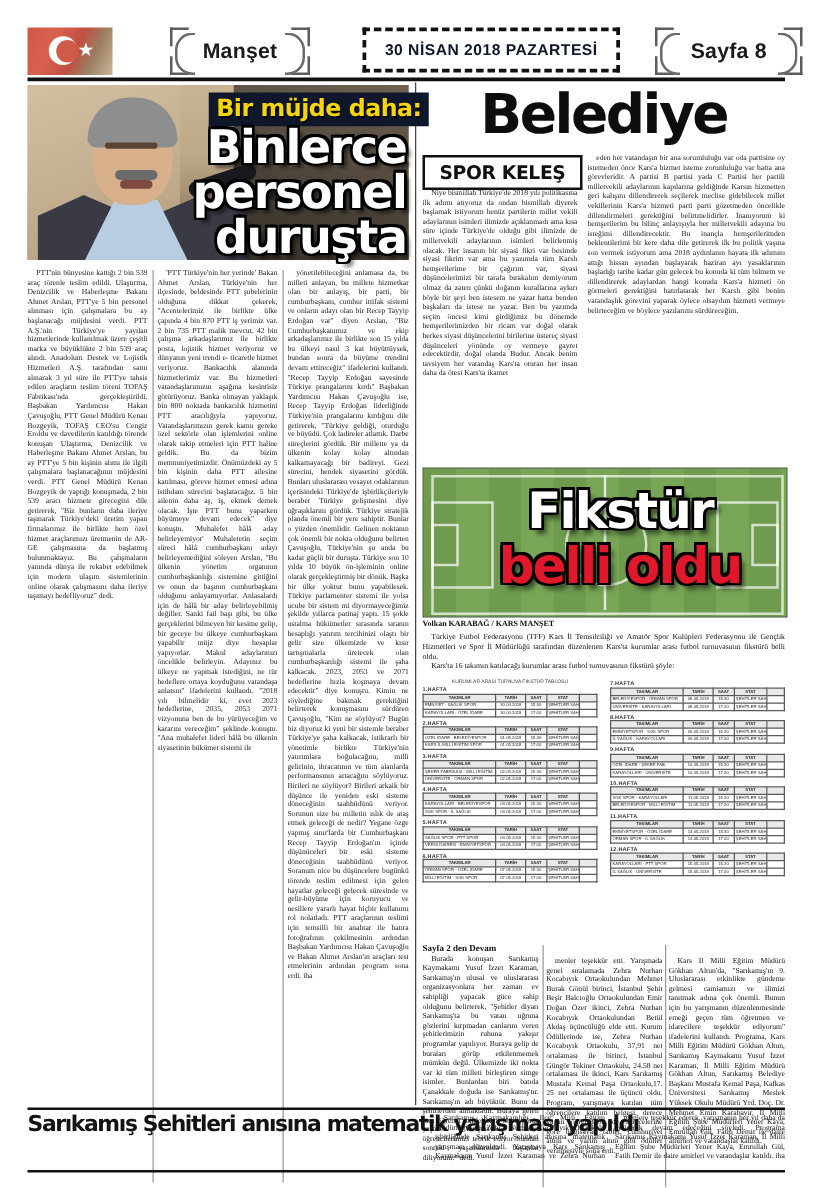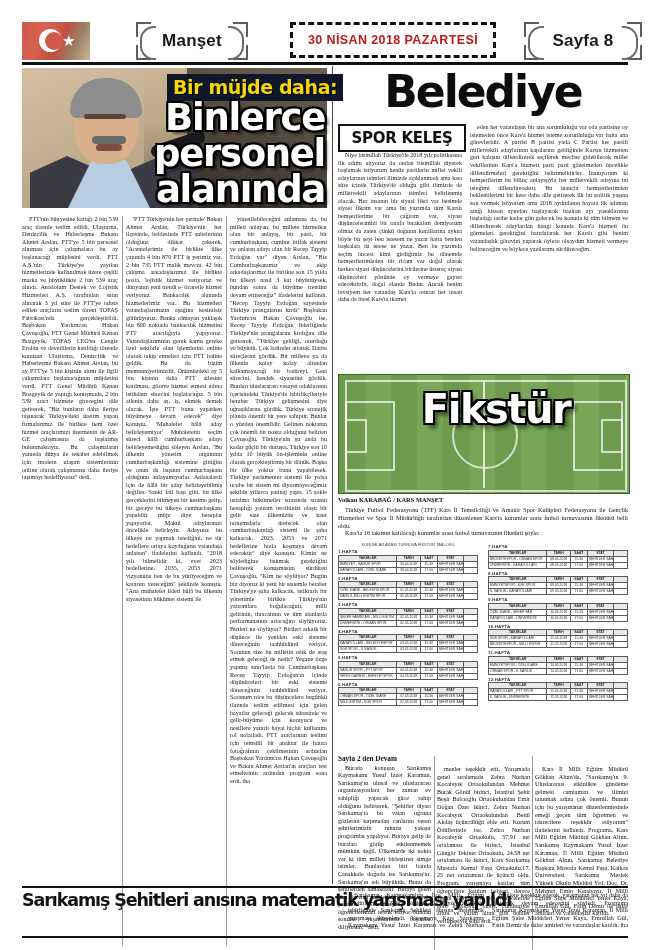--- a/index.html
+++ b/index.html
@@ -29,21 +29,21 @@
   .ornbox .swl{left:4px;border-right:none;border-radius:14px 0 0 14px;}
   .ornbox .swr{right:4px;border-left:none;border-radius:0 14px 14px 0;}
 
   #manset-box{left:136px;top:22px;width:112px;height:38px;}
   #manset-box .orninner{font-size:17px;}
   #sayfa-box{left:524px;top:22px;width:118px;height:38px;}
   #sayfa-box .orninner{font-size:17px;}
 
   .datebox{position:absolute;left:290px;top:22px;width:200px;height:30px;
       border:3px dashed #111;display:flex;align-items:center;justify-content:center;}
-  .datebox span{font-size:12.5px;font-weight:bold;letter-spacing:.4px;color:#b91c1c;}
+  .datebox span{font-size:12.5px;font-weight:bold;letter-spacing:.4px;color:#0f172a;}
 
   .rule-top{position:absolute;left:22px;top:62px;width:606px;height:3px;background:#111;}
 
   
   .page{position:absolute;left:22px;top:66px;width:606px;height:818px;}
   .vsep{position:absolute;top:0;width:1px;height:818px;background:#444;}
   #vsep-main{left:310px;}
 
   
   .lead{position:absolute;left:0;top:0;width:305px;}
@@ -237,21 +237,21 @@
     <div class="kicker">
       <span>Bir müjde daha:</span>
     </div>
     <div class="bighead" id="hl1">
       <div>Binlerce</div>
     </div>
     <div class="bighead" id="hl2">
       <div>personel</div>
     </div>
     <div class="bighead" id="hl3">
-      <div>alanında</div>
+      <div>duruşta</div>
     </div>
 
     <div class="lead-cols">
       <div class="col-rule" id="lr1"></div>
       <div class="col-rule" id="lr2"></div>
       <div class="col" id="lcol1">
         <p>PTT'nin bünyesine kattığı 2 bin 539 araç törenle teslim edildi. Ulaştırma, Denizcilik ve Haberleşme Bakanı Ahmet Arslan, PTT'ye 5 bin personel alınması için çalışmalara bu ay başlanacağı müjdesini verdi. PTT A.Ş.'nin Türkiye'ye yayılan hizmetlerinde kullanılmak üzere çeşitli marka ve büyüklükte 2 bin 539 araç alındı. Anadolum Destek ve Lojistik Hizmetleri A.Ş. tarafından satın alınarak 3 yıl süre ile PTT'ye tahsis edilen araçların teslim töreni TOFAŞ Fabrikası'nda gerçekleştirildi. Başbakan Yardımcısı Hakan Çavuşoğlu, PTT Genel Müdürü Kenan Bozgeyik, TOFAŞ CEO'su Cengiz Eroldu ve davetlilerin katıldığı törende konuşan Ulaştırma, Denizcilik ve Haberleşme Bakanı Ahmet Arslan, bu ay PTT'ye 5 bin kişinin alımı ile ilgili çalışmalara başlanacağının müjdesini verdi. PTT Genel Müdürü Kenan Bozgeyik de yaptığı konuşmada, 2 bin 539 aracı hizmete girecegini dile getirerek, "Biz bunların daha ileriye taşınarak Türkiye'deki üretim yapan firmalarımız ile birlikte hem özel hizmet araçlarımızı üretmenin de AR-GE çalışmasına da başlatmış bulunmaktayız. Bu çalışmaların yanında dünya ile rekabet edebilmek için modern ulaşım sistemlerinin online olarak çalışmasını daha ileriye taşımayı hedefliyoruz" dedi.</p>
       </div>
       <div class="col" id="lcol2">
         <p>'PTT Türkiye'nin her yerinde' Bakan Ahmet Arslan, Türkiye'nin her ilçesinde, beldesinde PTT şubelerinin olduğuna dikkat çekerek, "Acentelerimiz ile birlikte ülke çapında 4 bin 870 PTT iş yerimiz var. 2 bin 735 PTT malik mevcut. 42 bin çalışma arkadaşlarımız ile birlikte posta, lojistik hizmet veriyoruz ve dünyanın yeni trendi e- ticaretle hizmet veriyoruz. Bankacılık alanında hizmetlerimiz var. Bu hizmetleri vatandaşlarımızın aşağına kesintisiz götürüyoruz. Banka olmayan yaklaşık bin 800 noktada bankacılık hizmetini PTT aracılığıyla yapıyoruz. Vatandaşlarımızın gerek kamu gereke özel sektörle olan işlemlerini online olarak takip etmeleri için PTT haline geldik. Bu da bizim memnuniyetimizdir. Önümüzdeki ay 5 bin kişinin daha PTT ailesine katılması, göreve hizmet etmesi adına istihdam sürecini başlatacağız. 5 bin ailenin daha aş, iş, ekmek demek olacak. İşte PTT bunu yaparken büyümeye devam edecek" diye konuştu. 'Muhalefet hâlâ aday belirleyemiyor' Muhaletetin seçim süreci hâlâ cumhurbaşkanı adayı belirleyemediğini söleyen Arslan, "Bu ülkenin yönetim organının cumhurbaşkanlığı sistemine gittiğini ve onun da başının cumhurbaşkanı olduğunu anlayamıyorlar. Anlasalardı için de hâlâ bir aday belirleyebilmiş değiller. Sanki fail başı gibi, bu ülke gerçeklerini bilmeyen bir kesime gelip, bir geceye bu ülkeye cumhurbaşkanı yapabilir müjz diye hesaplar yapıyorlar. Makul adaylarınızı öncelikle belirleyin. Adayınız bu ülkeye ne yapmak istediğini, ne tür hedeflere ortaya koyduğunu vatandaşa anlatsın" ifadelerini kullandı. "2018 yılı bilmelidir ki, evet 2023 hedeflerine, 2035, 2053 2071 vizyonuna ben de bu yürüyeceğim ve kararını vereceğim" şeklinde konuştu. "Ana muhalefet lideri hâlâ bu ülkenin siyasetinin hükümet sistemi ile</p>
@@ -281,20 +281,21 @@
 
     <div class="fikstur">
       <div class="pitch-line pl-outer"></div>
       <div class="pitch-line pl-mid"></div>
       <div class="pitch-line pl-circle"></div>
       <div class="pitch-line pl-boxL"></div>
       <div class="pitch-line pl-boxR"></div>
       <div class="pitch-line pl-gL"></div>
       <div class="pitch-line pl-gR"></div>
       <div class="fik-t1">Fikstür</div>
+      <div class="fik-t2">belli oldu</div>
     </div>
 
     <div class="fik-byline">Volkan KARABAĞ / KARS MANŞET</div>
     <div class="fik-lead">
       <p>Türkiye Futbol Federasyonu (TFF) Kars İl Temsilciliği ve Amatör Spor Kulüpleri Federasyonu ile Gençlik Hizmetleri ve Spor İl Müdürlüğü tarafından düzenlenen Kars'ta kurumlar arası futbol turnuvasının fikstürü belli oldu.</p>
       <p>Kars'ta 16 takımın katılacağı kurumlar arası futbol turnuvasının fikstürü şöyle:</p>
     </div>
 
     <div class="fixwrap">
       <div class="fixcol" id="fixcolL">

